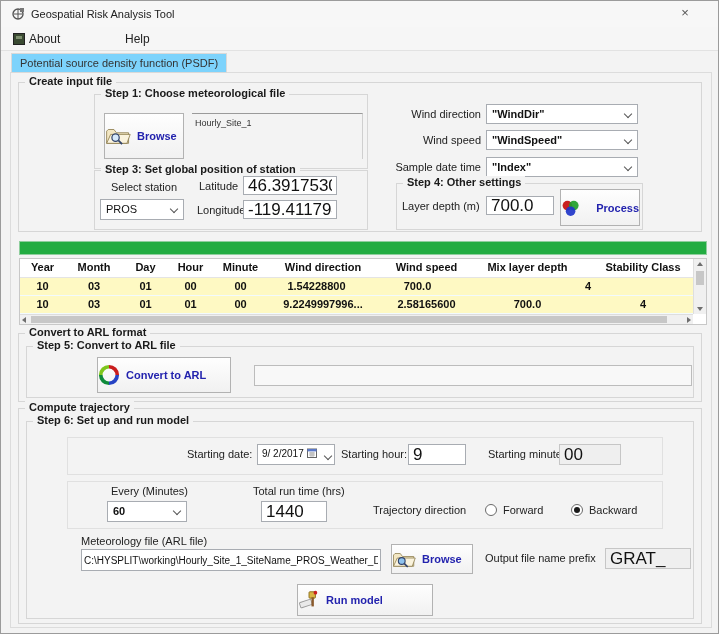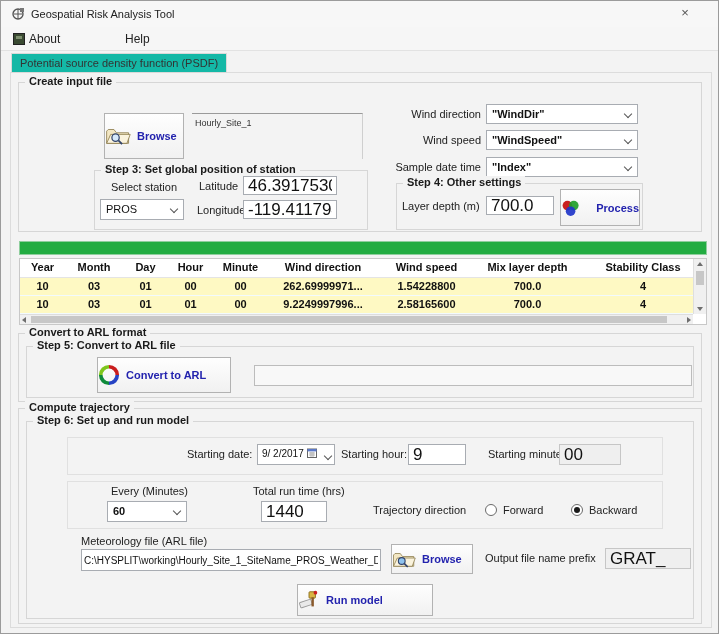--- a/index.html
+++ b/index.html
@@ -13,21 +13,21 @@
   .close-btn { position:absolute; right:16px; top:0; width:34px; height:25px; text-align:center; line-height:24px; font-size:13px; color:#555; }
 
   
   .menubar { position:absolute; left:0; top:26px; right:0; height:24px; background:#f6f6f6; border-bottom:1px solid #e2e2e2; }
   .menu-item { position:absolute; top:5px; font-size:12px; color:#222; }
   .about-ic { position:absolute; left:12px; top:6px; width:12px; height:12px; background:#3a4a32; border:1px solid #222; }
   .about-ic::after { content:""; position:absolute; left:2px; top:2px; width:6px; height:3px; background:#7d8f6e; }
 
   
   .tabs { position:absolute; left:10px; top:52px; height:20px; display:flex; z-index:3; }
-  .tab { font-size:11px; color:#333; padding:3px 8px 2px 8px; border:1px solid #d9d9d9; background:#14b8a6; white-space:nowrap; }
+  .tab { font-size:11px; color:#333; padding:3px 8px 2px 8px; border:1px solid #d9d9d9; background:#7dd3fc; white-space:nowrap; }
   .tab.active { background:#f3f3f3; border-bottom:1px solid #f3f3f3; }
 
   
   .panel { position:absolute; left:9px; top:71px; width:702px; height:556px; border:1px solid #dcdcdc; background:#f3f3f3; }
 
   .gb { position:absolute; border:1px solid #d6d6d6; }
   .gbl { position:absolute; top:-8px; left:6px; background:#f3f3f3; padding:0 4px; font-size:11px; font-weight:bold; color:#1a1a1a; white-space:nowrap; }
   .lbl { position:absolute; font-size:11px; color:#222; white-space:nowrap; }
   .tin { position:absolute; font-size:17px; font-family:inherit; border:1px solid #a8acb2; background:#fff; padding:1px 4px; color:#111; }
   .tin.gray { background:#efefef; border-color:#c6c6c6; }
@@ -91,20 +91,23 @@
   <div class="tabs">
     <div class="tab">Potential source density function (PSDF)</div>
   </div>
 
   <div class="panel">
 
     <div class="gb" style="left:7px;top:9px;width:684px;height:150px;">
       <span class="gbl">Create input file</span>
     </div>
 
+    <div class="gb" style="left:83px;top:21px;width:274px;height:75px;">
+      <span class="gbl">Step 1: Choose meteorological file</span>
+    </div>
     <div class="btn" style="left:93px;top:40px;width:80px;height:46px;">
       <svg width="26" height="20" viewBox="0 0 32 24">
         <path d="M2 6 L2 21 L29 21 L29 8 L14 8 L11 4 L4 4 Z" fill="#f3e7c3" stroke="#8a7a4a"></path>
         <path d="M2 21 L7 10 L31 10 L27 21 Z" fill="#faf3dd" stroke="#8a7a4a"></path>
         <circle cx="13" cy="14" r="4.5" fill="#d6e9fa" stroke="#31436b" stroke-width="1.5"></circle>
         <line x1="16.5" y1="17.5" x2="21" y2="22" stroke="#31436b" stroke-width="2.2"></line>
       </svg>
       <span>Browse</span>
     </div>
     <div class="filebox" style="left:181px;top:40px;width:171px;height:46px;">
@@ -167,21 +170,20 @@
         <div class="tc c6">Wind speed</div>
         <div class="tc c7">Mix layer depth</div>
         <div class="tc c8">Stability Class</div>
       </div>
       <div class="trow">
         <div class="tc c0">10</div>
         <div class="tc c1">03</div>
         <div class="tc c2">01</div>
         <div class="tc c3">00</div>
         <div class="tc c4">00</div>
-        <div class="tc c5">262.69999971...</div>
         <div class="tc c6">1.54228800</div>
         <div class="tc c7">700.0</div>
         <div class="tc c8">4</div>
       </div>
       <div class="trow">
         <div class="tc c0">10</div>
         <div class="tc c1">03</div>
         <div class="tc c2">01</div>
         <div class="tc c3">01</div>
         <div class="tc c4">00</div>

